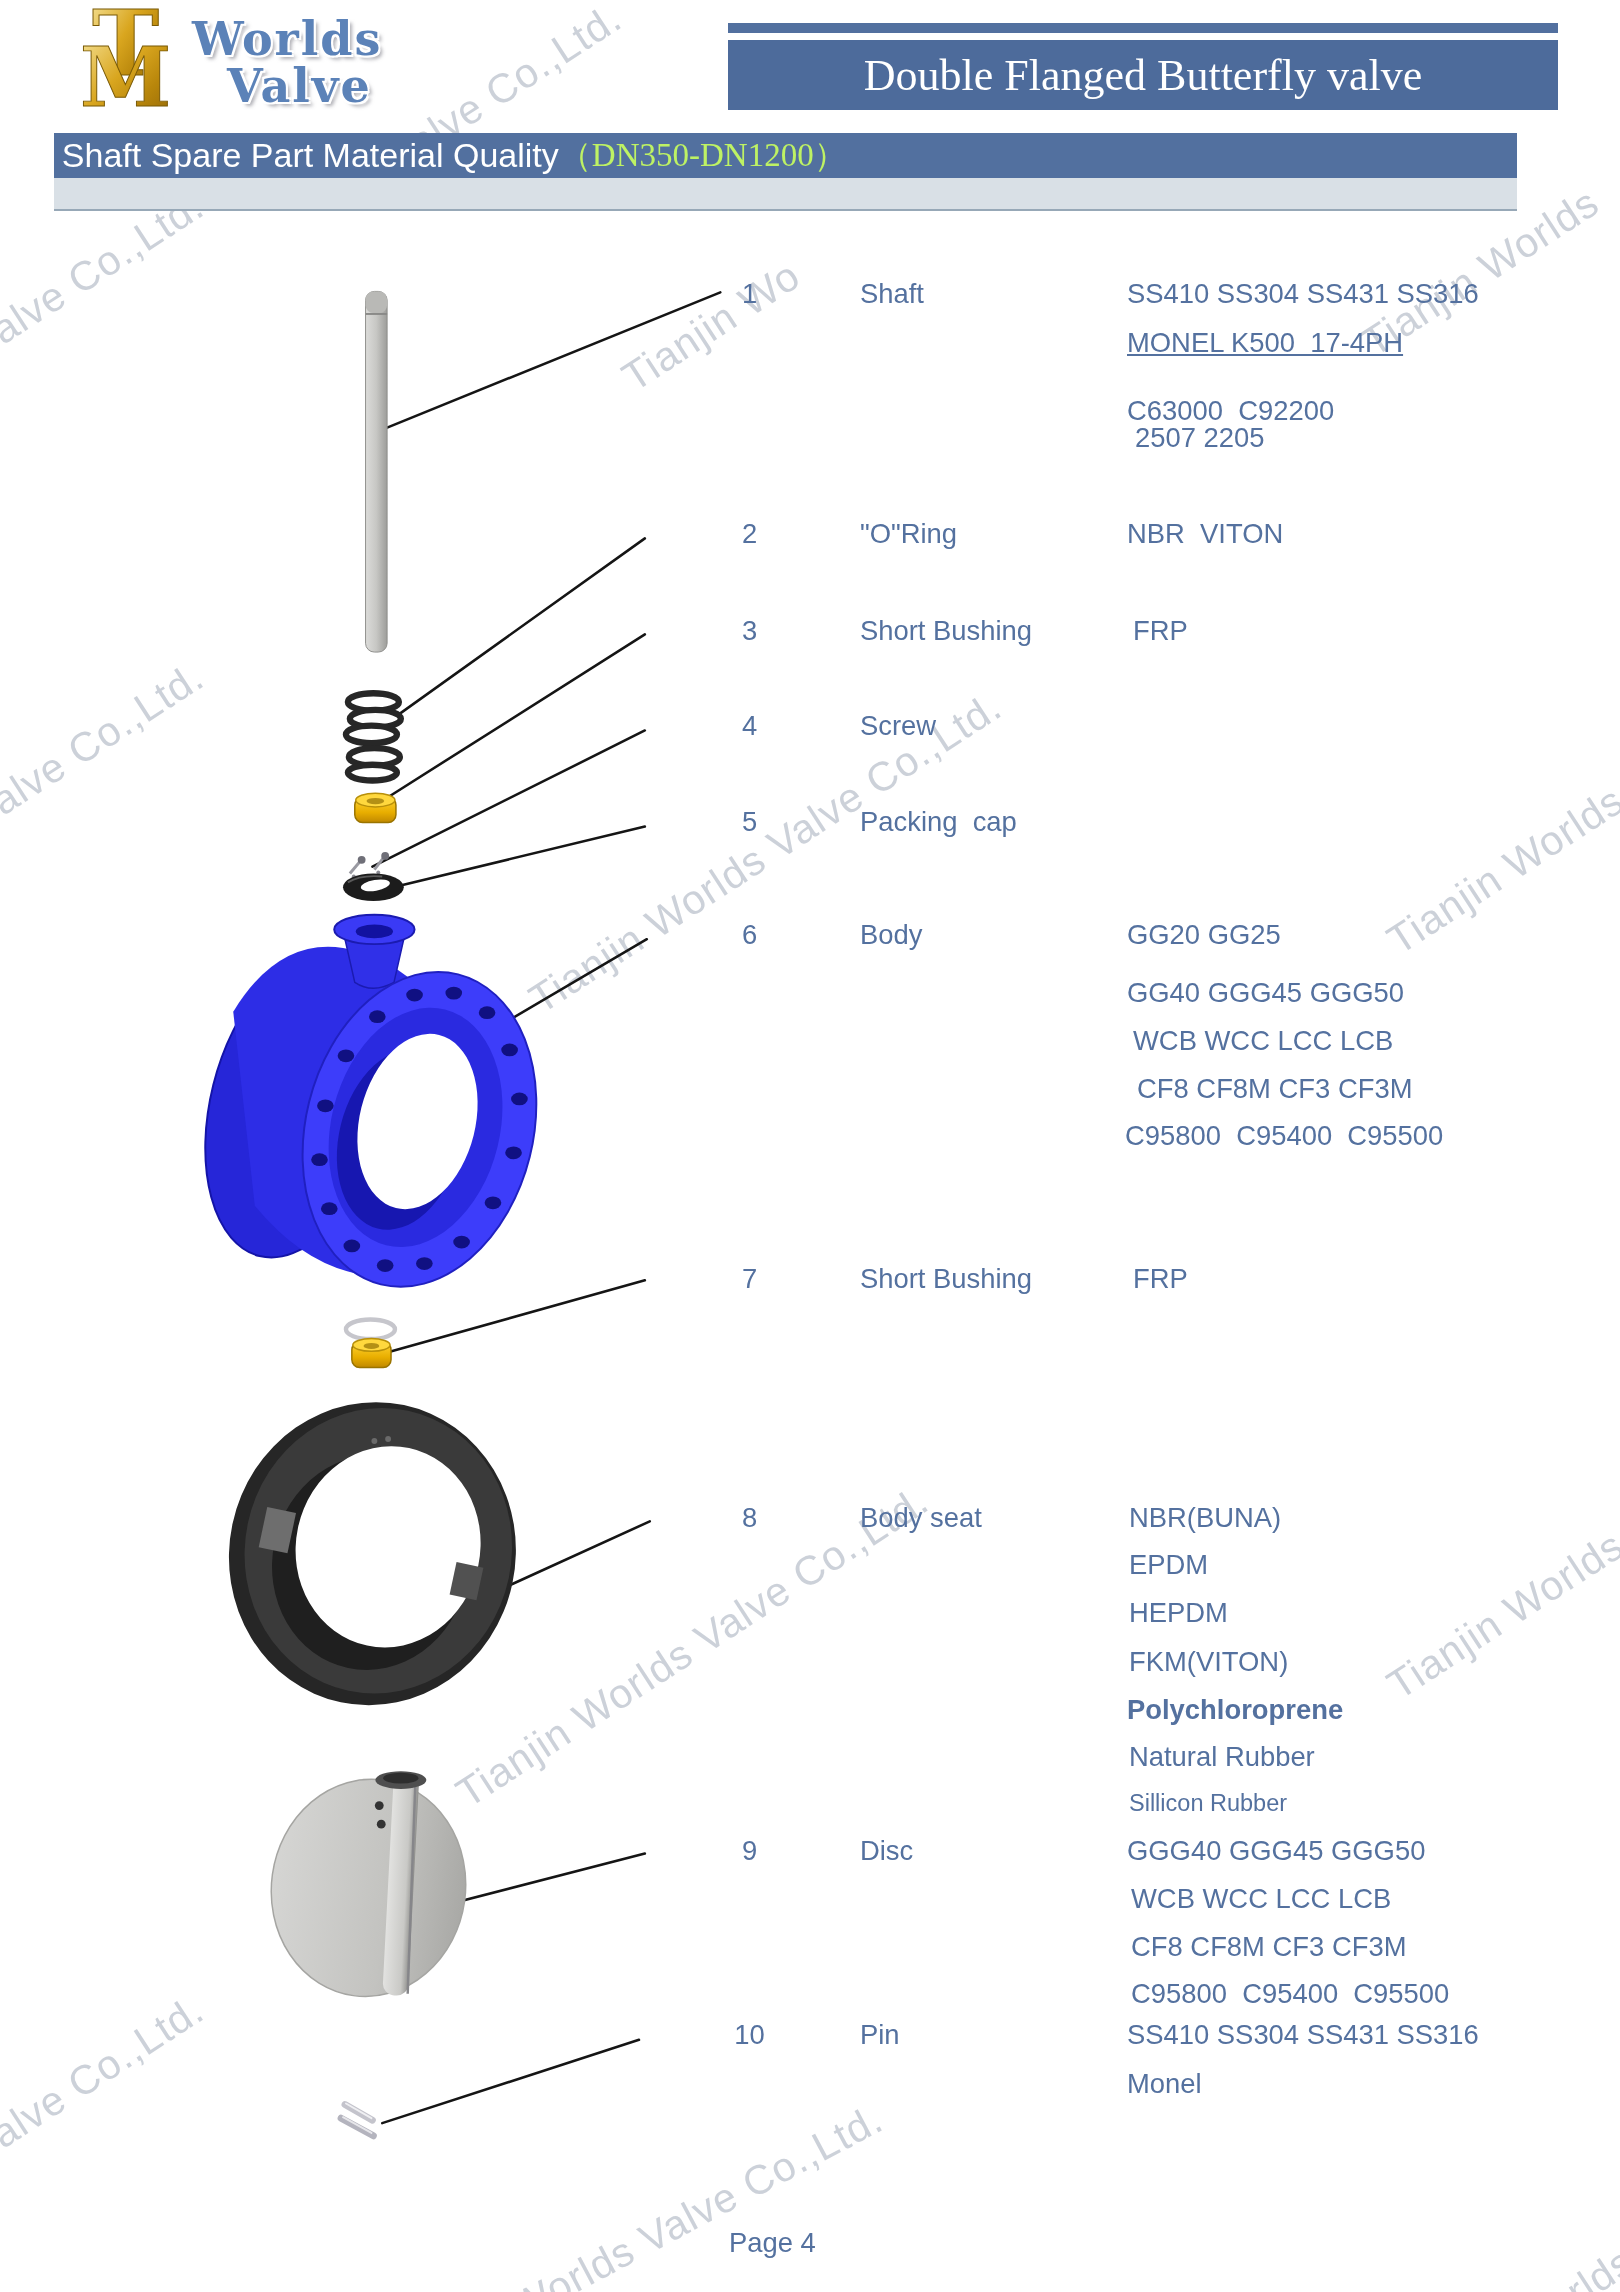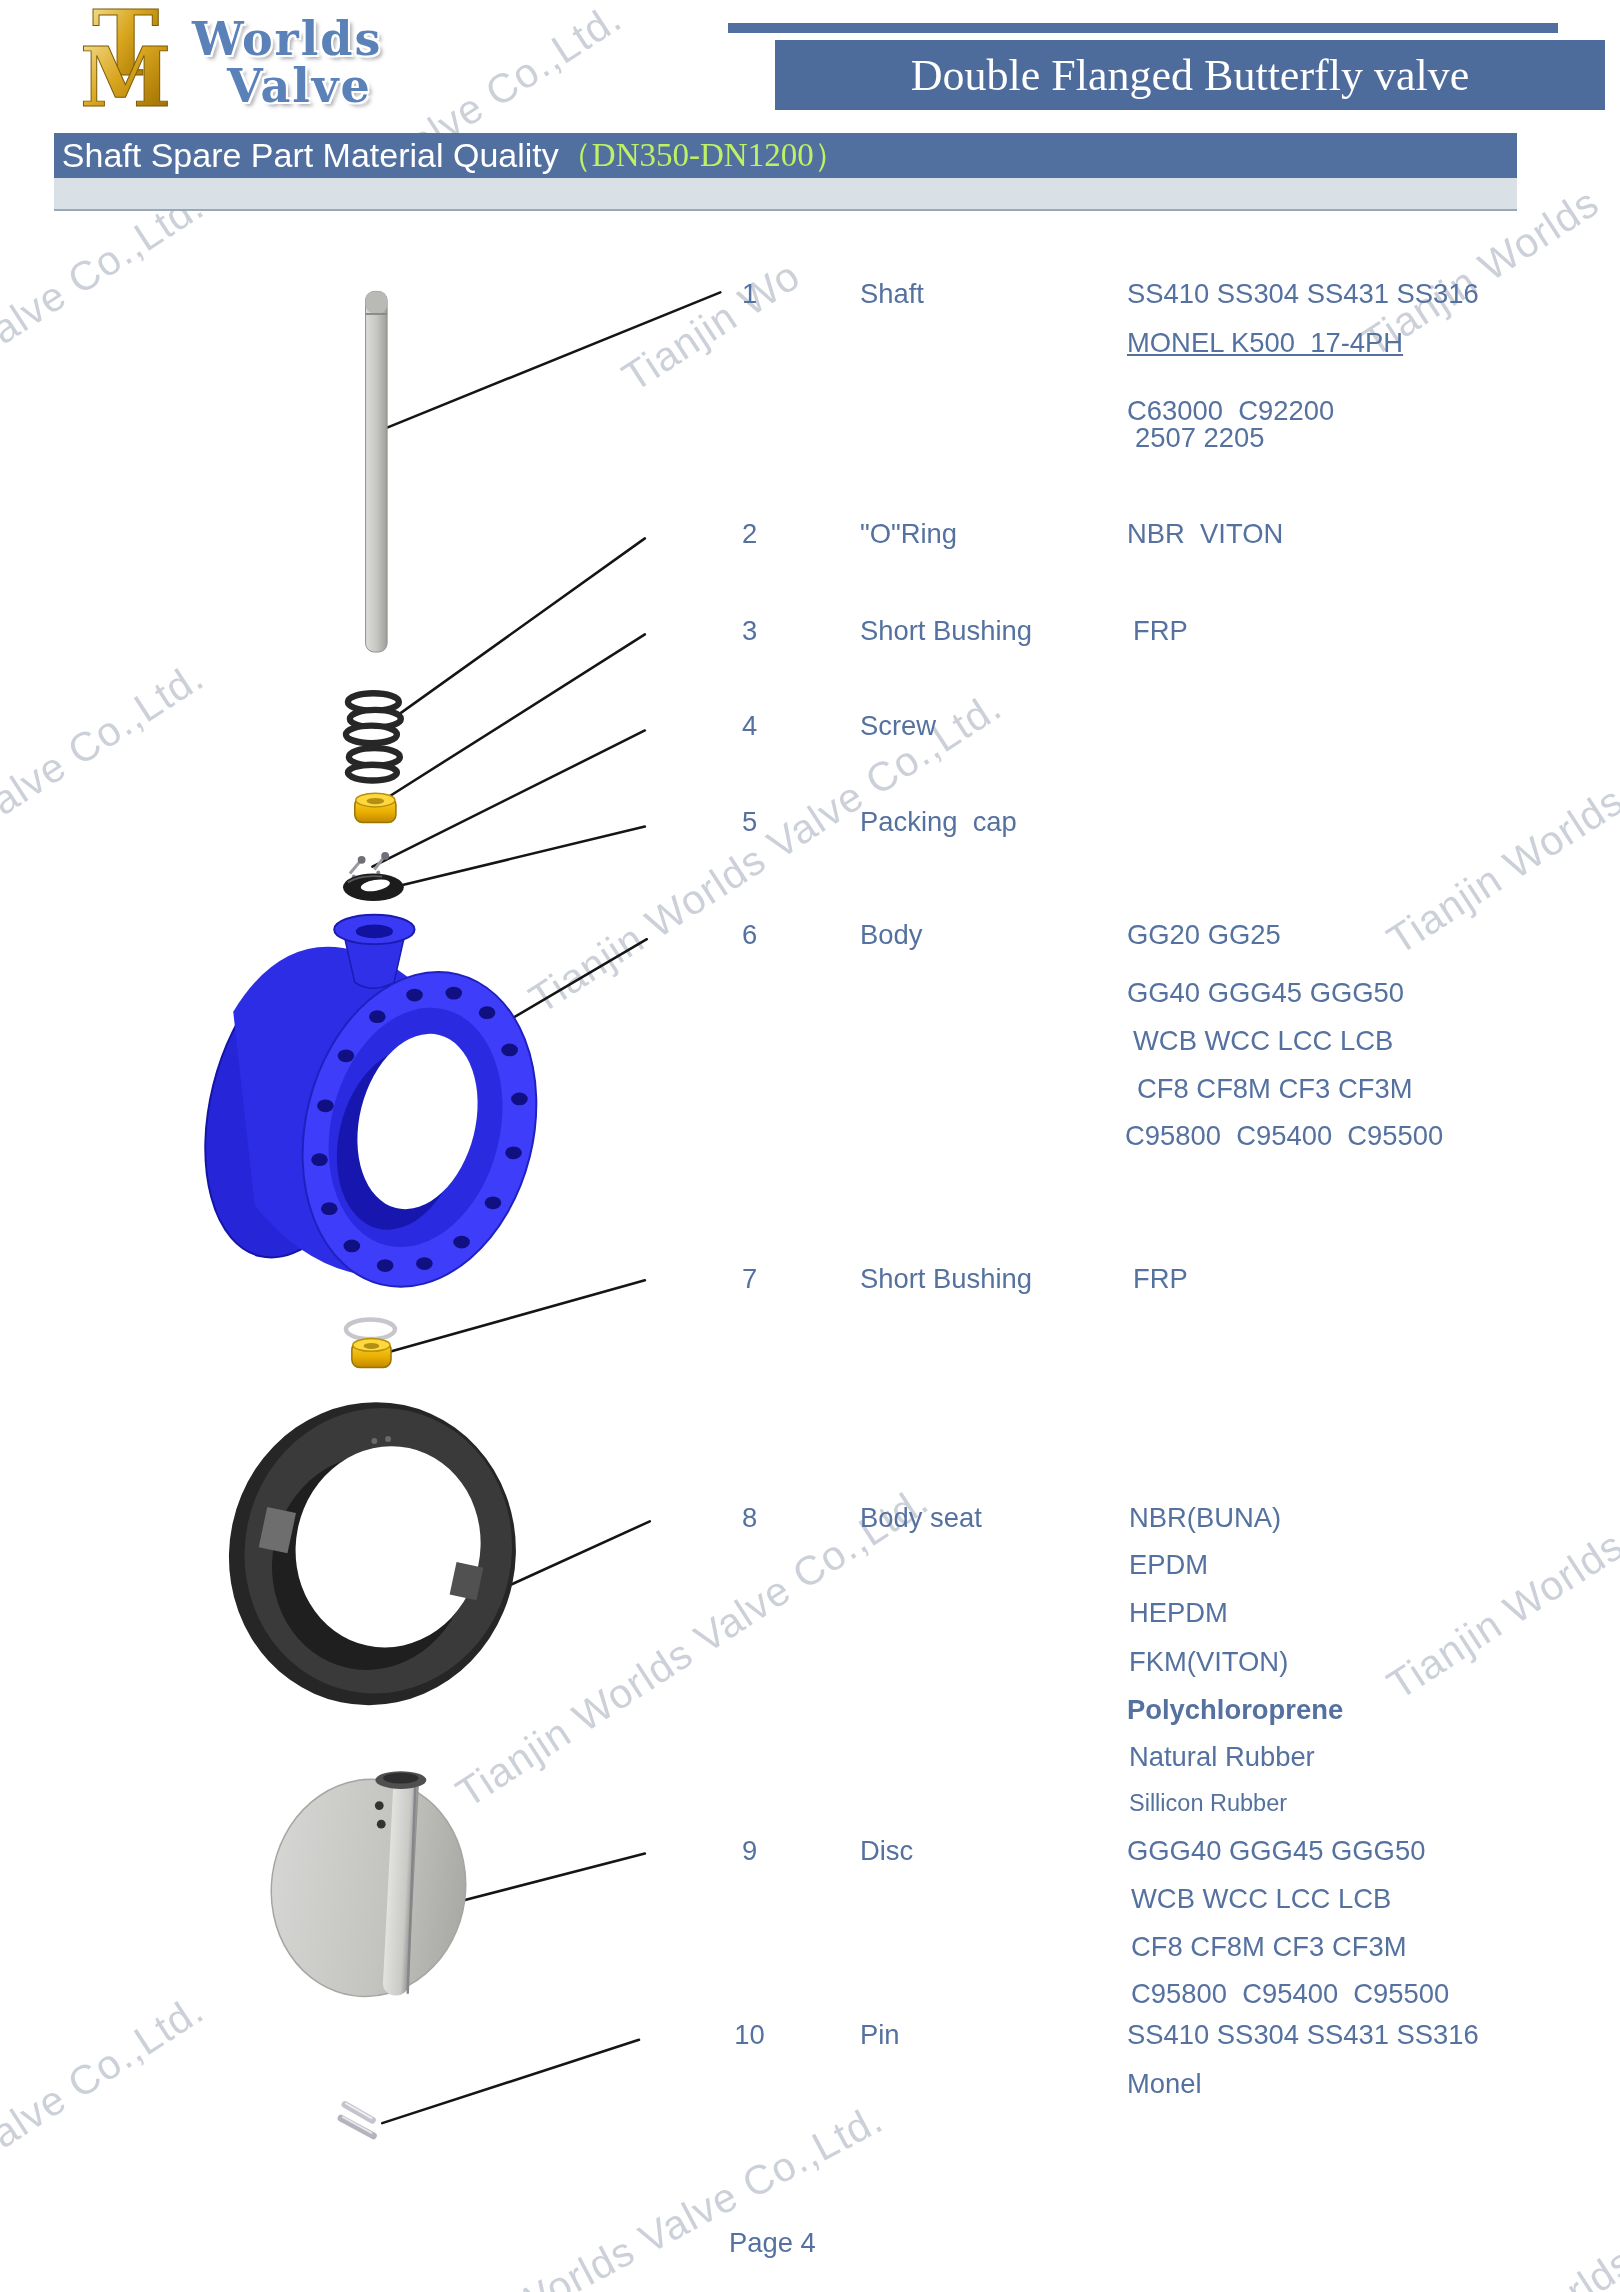--- a/index.html
+++ b/index.html
@@ -9,21 +9,21 @@
   .wm{position:absolute;color:rgba(148,159,176,0.48);font-size:41px;white-space:nowrap;
       transform-origin:0 50%;transform:rotate(-33deg);letter-spacing:1px;z-index:1;
       font-family:"Liberation Sans", sans-serif;}
   .wm28{transform:rotate(-28deg);}
   
   .logo-word{position:absolute;font-family:"DejaVu Serif", serif;font-weight:bold;
       font-size:46px;color:#5b82b8;letter-spacing:2px;z-index:3;
       text-shadow:-2px -2px 0 #fff,2px -2px 0 #fff,-2px 2px 0 #fff,2px 2px 0 #fff,3.9px 3.9px 3.9px rgba(110,110,120,.55);}
   .titlebar-thin{position:absolute;left:728px;top:22.5px;width:830px;height:10.8px;background:#52709f;z-index:2;}
   .titlebar{position:absolute;left:728px;top:40px;width:830px;height:70px;background:#4d6b9b;z-index:2;
-      display:flex;align-items:center;justify-content:center;margin-left:47px;}
+      display:flex;align-items:center;justify-content:center;}
   .titlebar span{font-family:"Liberation Serif", serif;font-size:44px;color:#ffffff;white-space:pre;}
   .sectionbar{position:absolute;left:54px;top:133px;width:1463px;height:45px;background:#52709f;z-index:2;
       display:flex;align-items:center;}
   .sectionbar .t1{font-size:34px;color:#fff;margin-left:7.8px;white-space:pre;}
   .sectionbar .t2{font-size:33px;color:#bef264;font-family:"Liberation Serif", serif;white-space:pre;}
   .sectionstrip{position:absolute;left:54px;top:178px;width:1463px;height:31px;background:#d9e0e6;
       border-bottom:2.9px solid #97a8b7;z-index:2;}
   
   .pnum{position:absolute;left:727px;width:45px;text-align:center;font-size:27.4px;color:#54719f;z-index:3;white-space:pre;}
   .pname{position:absolute;left:860px;font-size:27.4px;color:#54719f;z-index:3;white-space:pre;}

